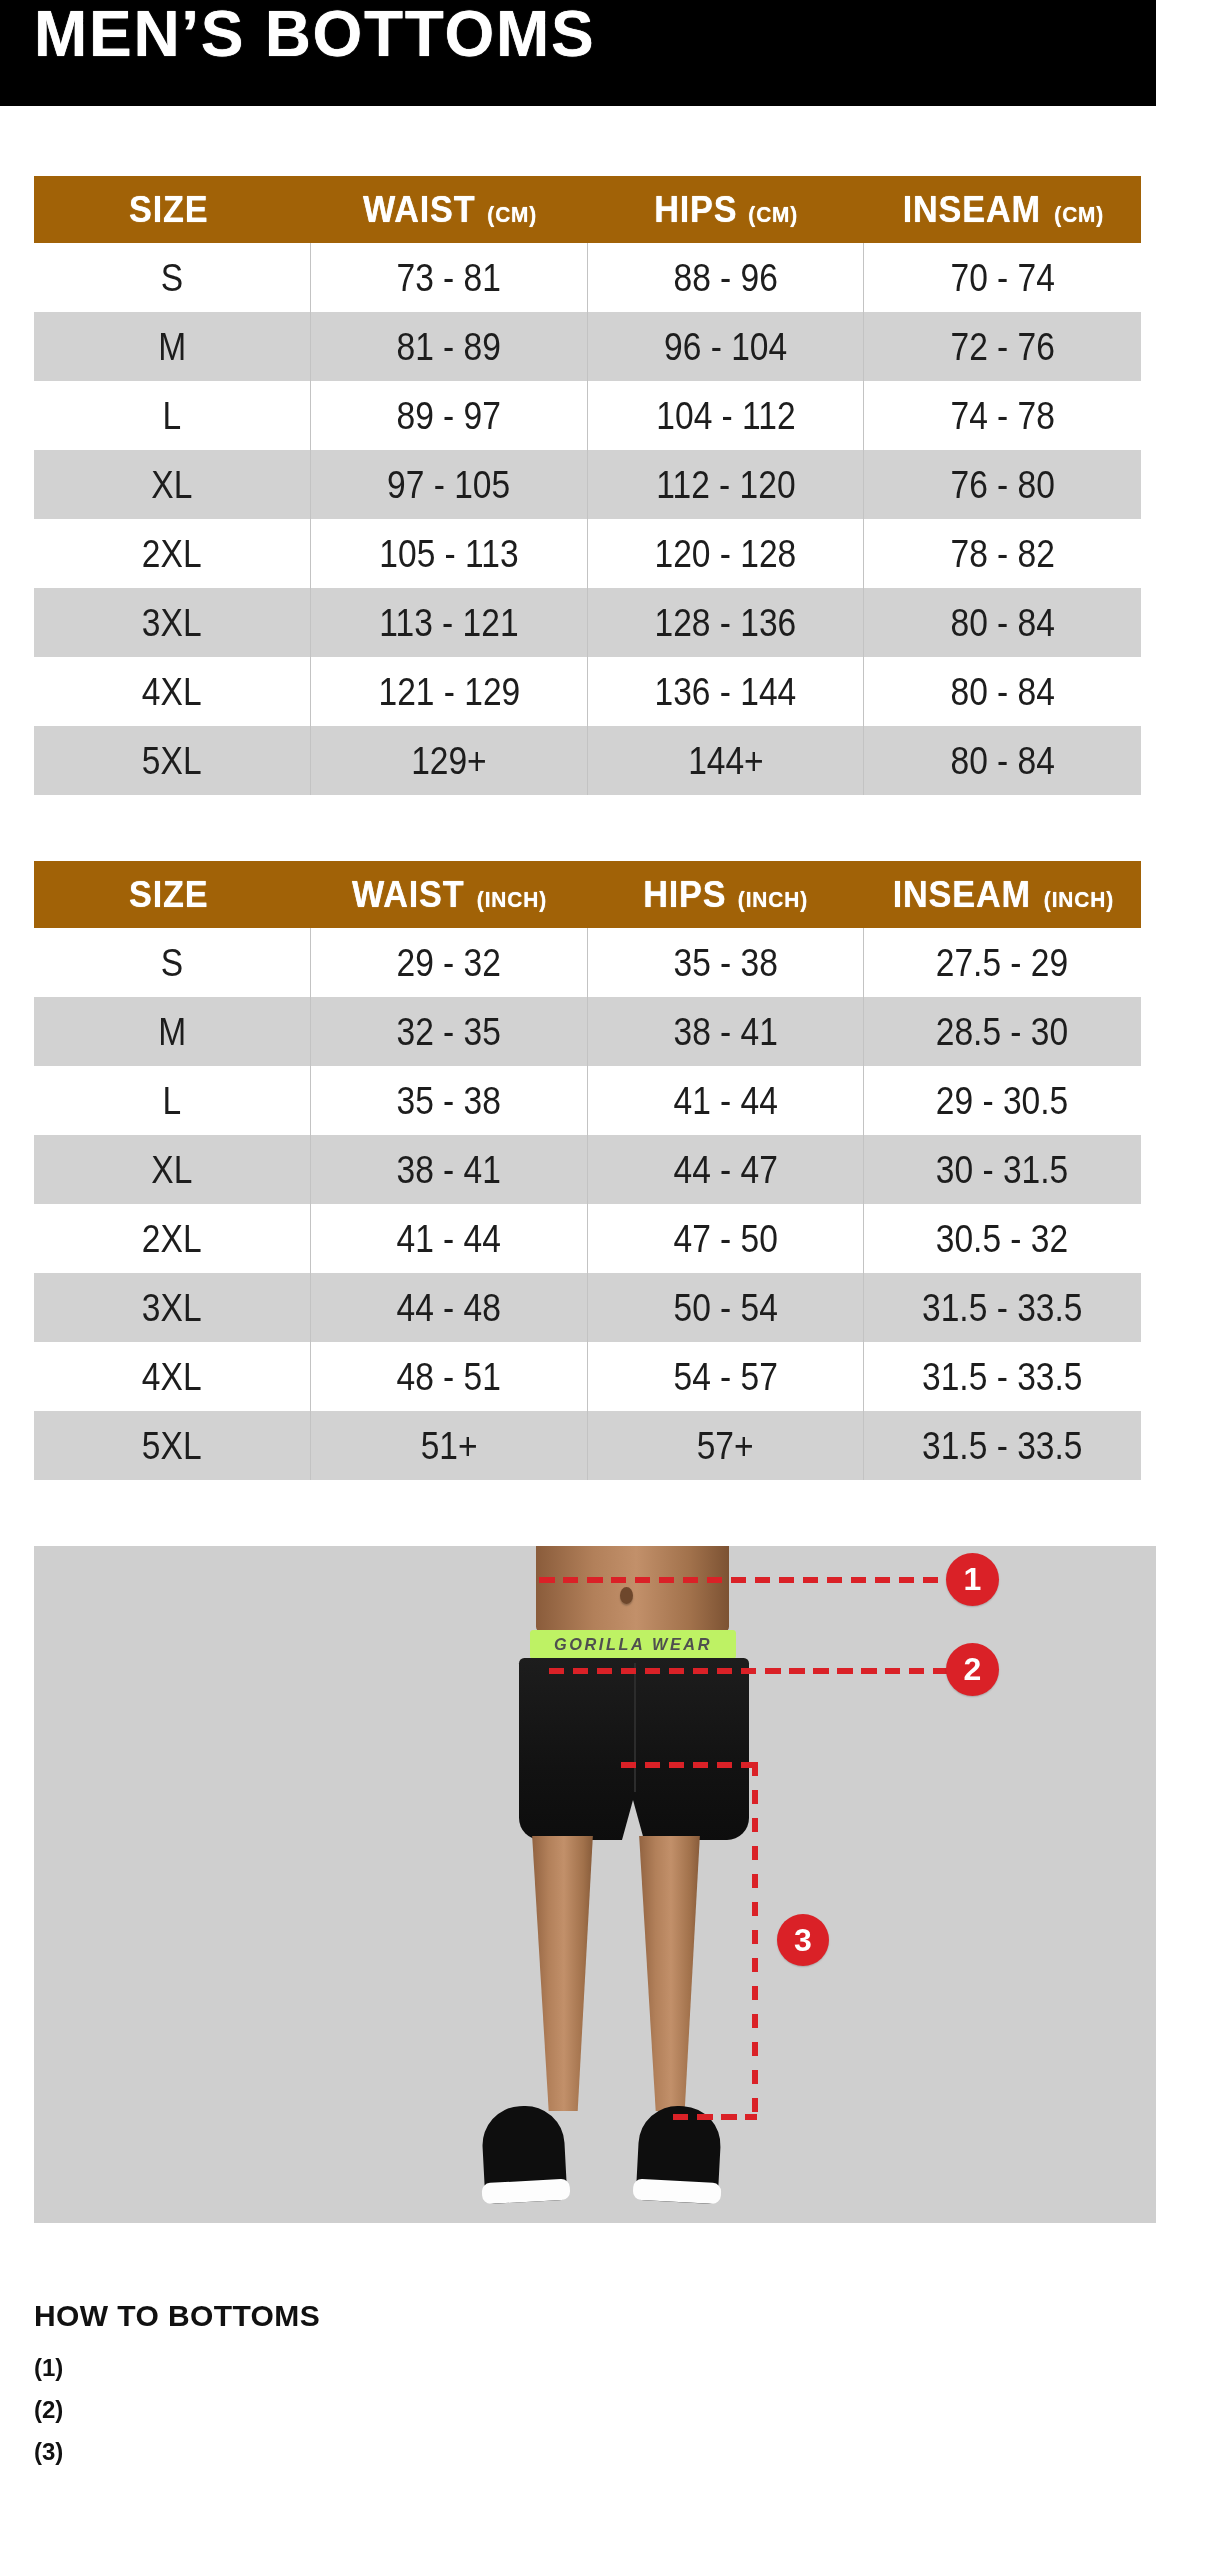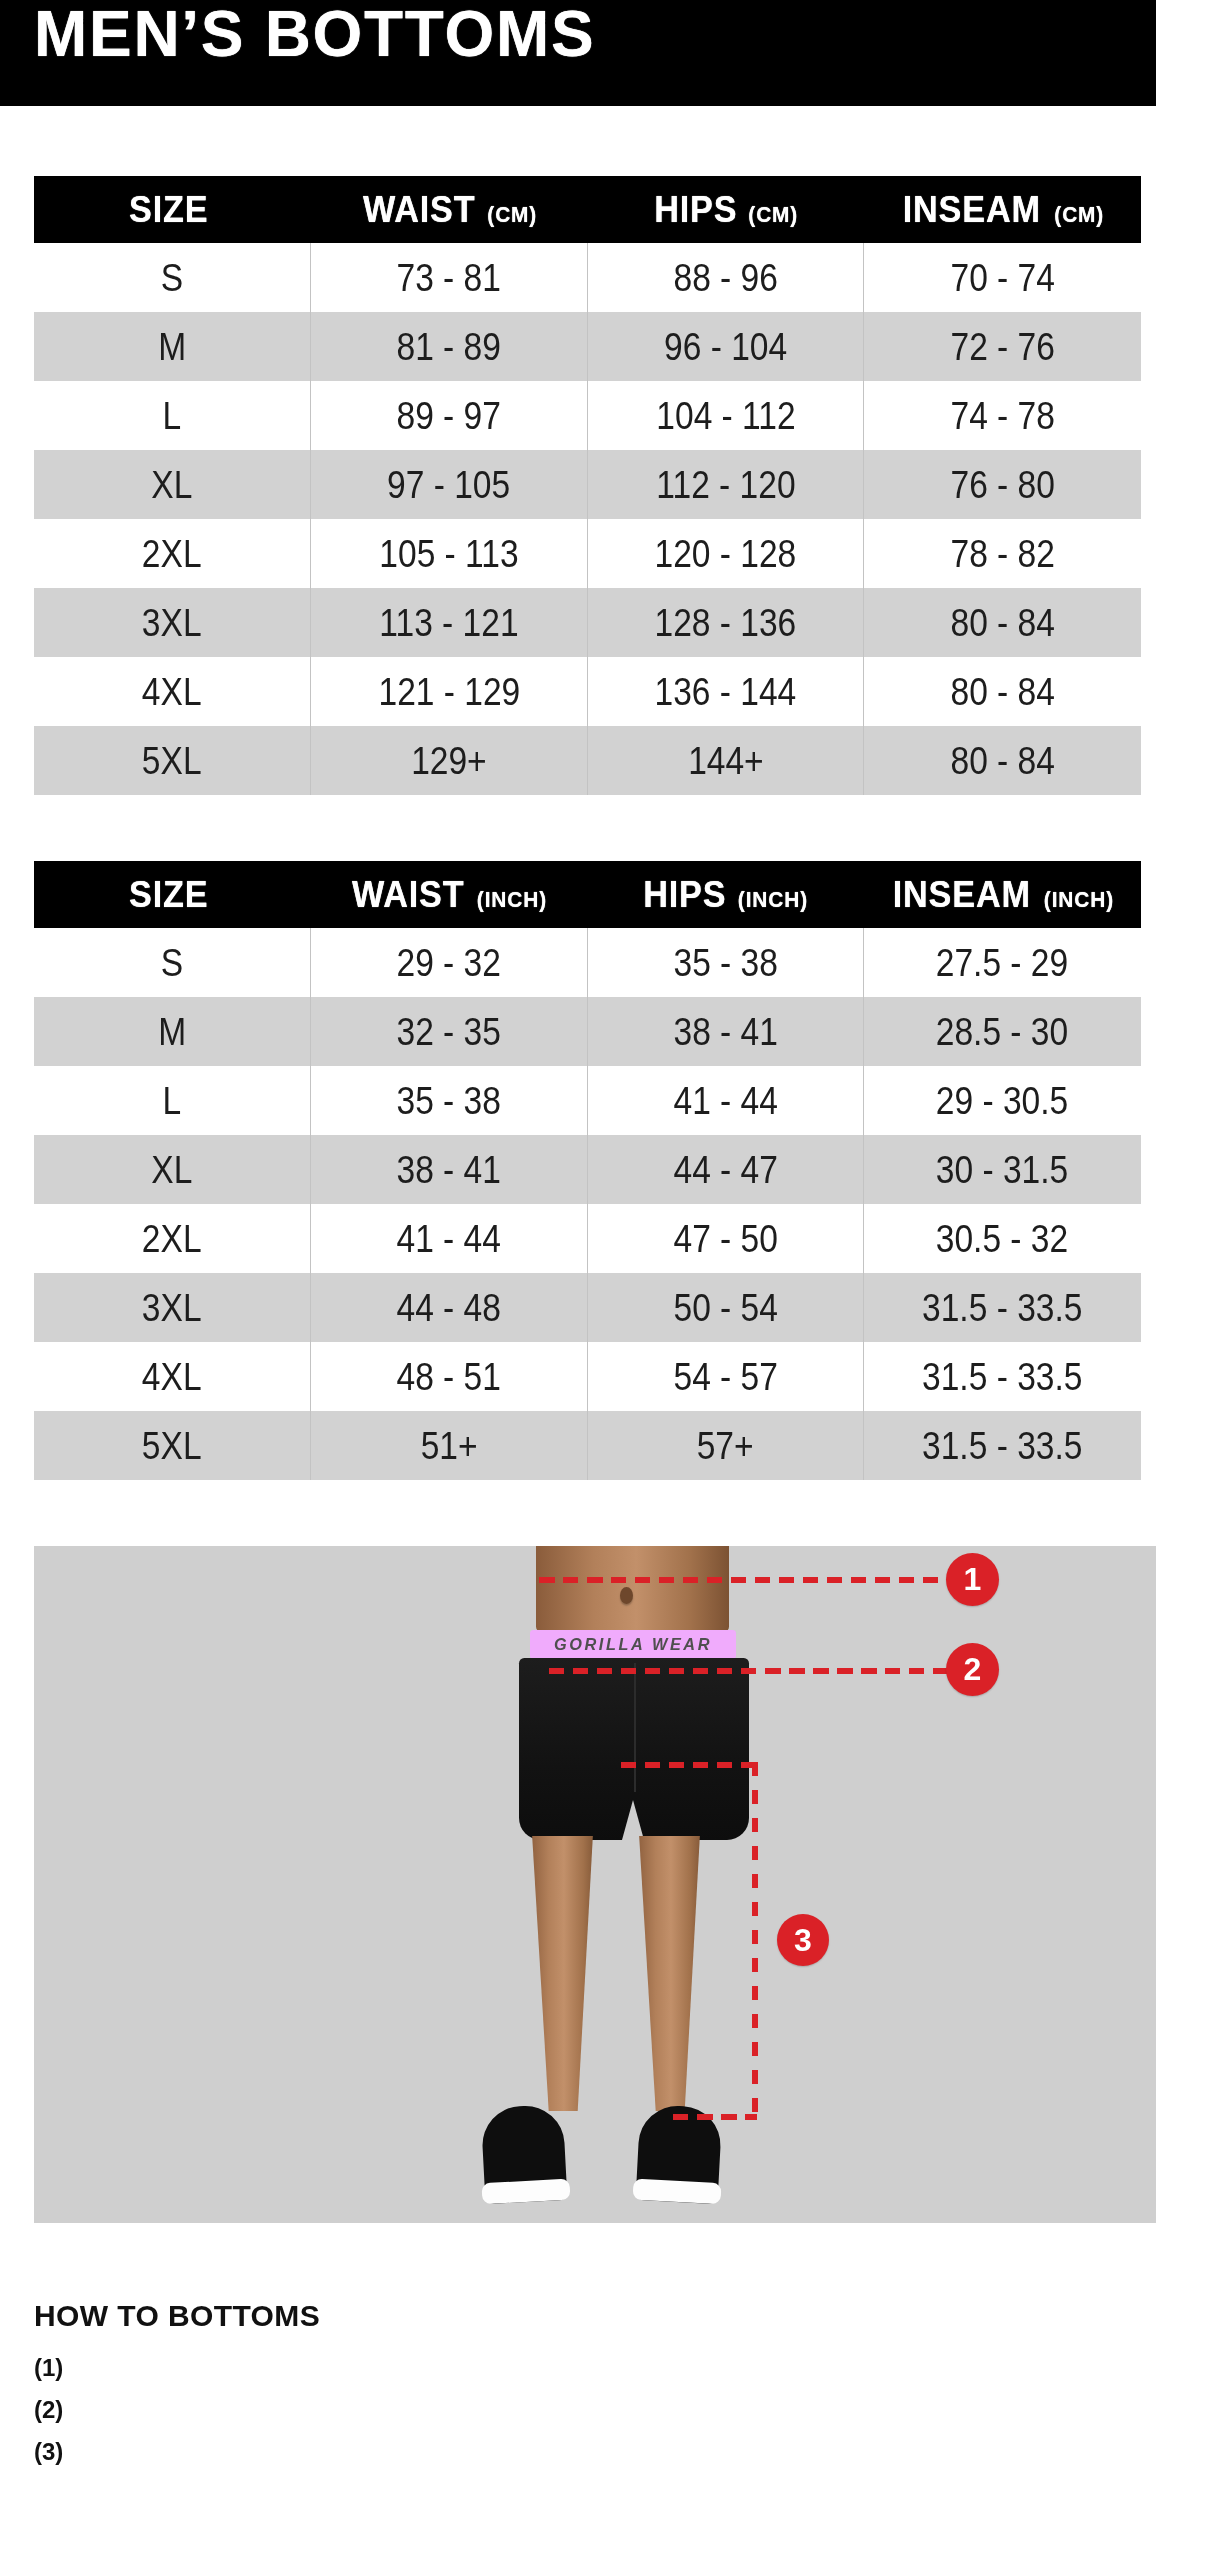--- a/index.html
+++ b/index.html
@@ -19,21 +19,21 @@
     letter-spacing:1.7px;font-family:"Liberation Sans",sans-serif;
     text-shadow:0 0 0.9px #fff;
   }
 
   
   .tblock{margin:0 15.5px 0 34px;}
   .tblock.first{margin-top:70px;}
   .tblock.second{margin-top:66px;}
   table.sizes{width:100%;border-collapse:collapse;table-layout:fixed;}
   table.sizes thead th{
-    background:#000000;color:#fff;height:67px;text-align:center;vertical-align:middle;
+    background:#a16207;color:#fff;height:67px;text-align:center;vertical-align:middle;
     font-weight:800;
   }
   table.sizes thead .hw{font-size:36px;letter-spacing:0.9px;display:inline-block;transform:scaleX(.95);text-shadow:0 0 0.9px #fff;}
   table.sizes thead .hu{font-size:22px;margin-left:7.7px;letter-spacing:0.9px;display:inline-block;transform:scaleX(.95);text-shadow:0 0 0.9px #fff;}
   table.sizes tbody td{
     height:69px;text-align:center;vertical-align:middle;
     font-size:39px;color:#1d1d1d;background:#fff;
   }
   table.sizes tbody tr:nth-child(even) td{background:var(--row-gray);}
   table.sizes tbody td + td{border-left:1.7px solid #c3c3c3;}
@@ -42,21 +42,21 @@
   
   .photo{
     position:relative;margin:66px 27.5px 0 34px;width:1168px;height:677px;
     background:var(--photo-bg);overflow:hidden;
   }
   .photo .abs{position:absolute;}
   .skin{background:linear-gradient(90deg,#8a5c3b 0%,#b2805a 30%,#c2906a 52%,#a1714b 80%,#7c5233 100%);}
   .torso{left:502px;top:0;width:193px;height:86px;border-radius:0 0 5.2px 5.2px;}
   .navel{left:586px;top:41px;width:13px;height:17px;border-radius:50%;background:#6e472c;box-shadow:0 1.7px 1.7px rgba(0,0,0,.25);}
   .waistband{
-    left:496px;top:84px;width:206px;height:29px;background:#f0abfc;border-radius:3.4px;
+    left:496px;top:84px;width:206px;height:29px;background:#bef264;border-radius:3.4px;
     display:flex;align-items:center;justify-content:center;
   }
   .waistband span{
     color:#4f4f4f;font-size:16.3px;font-weight:700;font-style:italic;letter-spacing:2.6px;white-space:nowrap;
   }
   .shorts{
     left:485px;top:112px;width:230px;height:182px;
     background:linear-gradient(180deg,#1d1d1d 0%,#121212 60%,#0d0d0d 100%);
     border-radius:5.2px 5.2px 22px 22px;
   }

